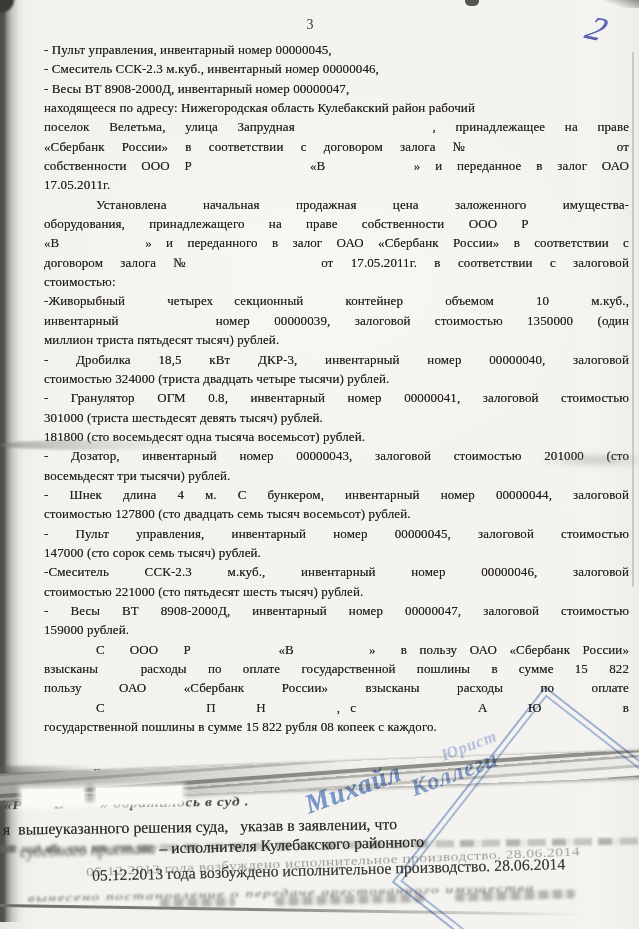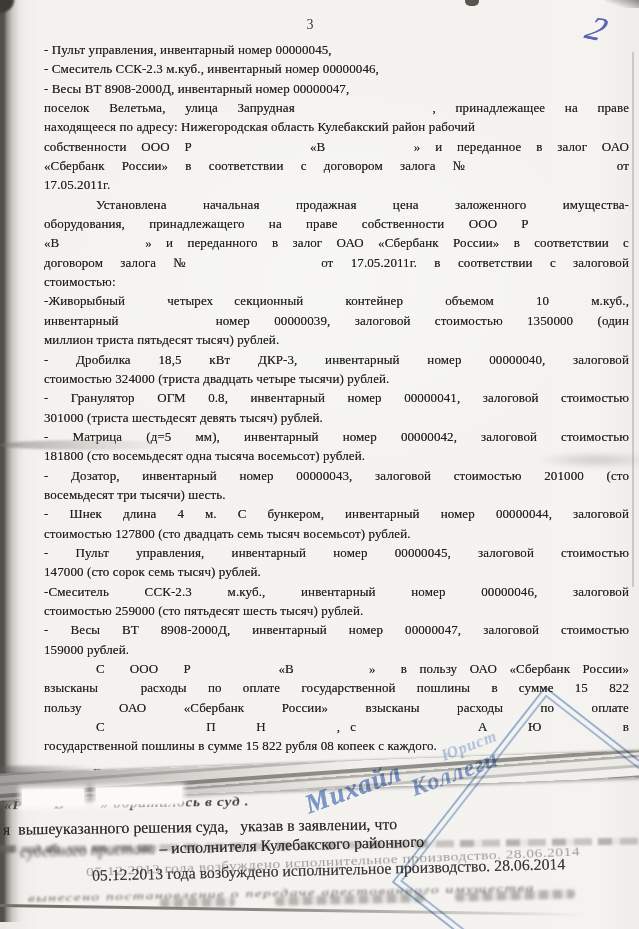--- a/index.html
+++ b/index.html
@@ -109,47 +109,46 @@
   <div class="corner-tr"></div>
   <div class="edge-right"></div>
 
   <div class="page-number">3</div>
   <div class="handwritten">2</div>
 
   <div class="body">
       <div class="bl">- Пульт управления, инвентарный номер 00000045,</div>
       <div class="bl">- Смеситель ССК-2.3 м.куб., инвентарный номер 00000046,</div>
       <div class="bl">- Весы ВТ 8908-2000Д, инвентарный номер 00000047,</div>
+      <div class="bl">находящееся по адресу: Нижегородская область Кулебакский район рабочий</div>
       <div class="bl j">поселок Велетьма, улица Запрудная&nbsp;&nbsp;&nbsp;&nbsp;&nbsp;&nbsp;&nbsp;, принадлежащее на праве</div>
-      <div class="bl">находящееся по адресу: Нижегородская область Кулебакский район рабочий</div>
+      <div class="bl j">«Сбербанк России» в соответствии с договором залога №&nbsp;&nbsp;&nbsp;&nbsp;&nbsp;&nbsp;&nbsp;&nbsp;от</div>
       <div class="bl j">собственности ООО Р&nbsp;&nbsp;&nbsp;&nbsp;&nbsp;&nbsp;&nbsp;&nbsp;«В&nbsp;&nbsp;&nbsp;&nbsp;&nbsp;&nbsp;» и переданное в залог ОАО</div>
-      <div class="bl j">«Сбербанк России» в соответствии с договором залога №&nbsp;&nbsp;&nbsp;&nbsp;&nbsp;&nbsp;&nbsp;&nbsp;от</div>
       <div class="bl">17.05.2011г.</div>
       <div class="bl j in">Установлена начальная продажная цена заложенного имущества-</div>
       <div class="bl j">оборудования, принадлежащего на праве собственности ООО Р&nbsp;&nbsp;&nbsp;&nbsp;&nbsp;</div>
       <div class="bl j">«В&nbsp;&nbsp;&nbsp;&nbsp;&nbsp;&nbsp;» и переданного в залог ОАО «Сбербанк России» в соответствии с</div>
       <div class="bl j">договором залога №&nbsp;&nbsp;&nbsp;&nbsp;&nbsp;&nbsp;&nbsp;от 17.05.2011г. в соответствии с залоговой</div>
       <div class="bl">стоимостью:</div>
       <div class="bl j">-Живорыбный&nbsp; четырех секционный&nbsp; контейнер&nbsp; объемом&nbsp; 10&nbsp; м.куб.,</div>
       <div class="bl j">инвентарный&nbsp;&nbsp;&nbsp;&nbsp;номер 00000039, залоговой стоимостью 1350000 (один</div>
       <div class="bl">миллион триста пятьдесят тысяч) рублей.</div>
       <div class="bl j">- Дробилка 18,5 кВт ДКР-3, инвентарный номер 00000040, залоговой</div>
       <div class="bl">стоимостью 324000 (триста двадцать четыре тысячи) рублей.</div>
       <div class="bl j">- Гранулятор ОГМ 0.8, инвентарный номер 00000041, залоговой стоимостью</div>
       <div class="bl">301000 (триста шестьдесят девять тысяч) рублей.</div>
-      <div class="bl j">- Матрица (д=5 мм), инвентарный номер 00000042, залоговой стоимостью</div>
       <div class="bl">181800 (сто восемьдесят одна тысяча восемьсот) рублей.</div>
       <div class="bl j">- Дозатор, инвентарный номер 00000043, залоговой стоимостью 201000 (сто</div>
-      <div class="bl">восемьдесят три тысячи) шесть.</div>
+      <div class="bl">восемьдесят три тысячи) рублей.</div>
       <div class="bl j">- Шнек длина 4 м. С бункером, инвентарный номер 00000044, залоговой</div>
       <div class="bl">стоимостью 127800 (сто двадцать семь тысяч восемьсот) рублей.</div>
       <div class="bl j">- Пульт управления, инвентарный номер 00000045, залоговой стоимостью</div>
       <div class="bl">147000 (сто сорок семь тысяч) рублей.</div>
       <div class="bl j">-Смеситель ССК-2.3 м.куб., инвентарный номер 00000046, залоговой</div>
-      <div class="bl">стоимостью 259000 (сто пятьдесят шесть тысяч) рублей.</div>
+      <div class="bl">стоимостью 221000 (сто пятьдесят шесть тысяч) рублей.</div>
       <div class="bl j">- Весы ВТ 8908-2000Д, инвентарный номер 00000047, залоговой стоимостью</div>
       <div class="bl">159000 рублей.</div>
       <div class="bl j in">С&nbsp;&nbsp;ООО&nbsp;&nbsp;Р&nbsp;&nbsp;&nbsp;&nbsp;&nbsp;&nbsp;&nbsp;«В&nbsp;&nbsp;&nbsp;&nbsp;&nbsp;&nbsp;»&nbsp;&nbsp;в пользу ОАО «Сбербанк России»</div>
       <div class="bl j">взысканы&nbsp;&nbsp;расходы по оплате государственной пошлины в сумме 15 822</div>
       <div class="bl j">пользу&nbsp;&nbsp;ОАО&nbsp;&nbsp;«Сбербанк&nbsp;&nbsp;России»&nbsp;&nbsp;взысканы&nbsp;&nbsp;расходы&nbsp;&nbsp;по&nbsp;&nbsp;оплате</div>
       <div class="bl j in">С&nbsp;&nbsp;&nbsp;&nbsp;&nbsp;&nbsp;&nbsp;&nbsp;&nbsp;&nbsp;П&nbsp;&nbsp;&nbsp;&nbsp;Н&nbsp;&nbsp;&nbsp;&nbsp;&nbsp;&nbsp;&nbsp;,&nbsp;с&nbsp;&nbsp;&nbsp;&nbsp;&nbsp;&nbsp;&nbsp;&nbsp;&nbsp;&nbsp;&nbsp;&nbsp;А&nbsp;&nbsp;&nbsp;&nbsp;Ю&nbsp;&nbsp;&nbsp;&nbsp;&nbsp;&nbsp;&nbsp;&nbsp;в</div>
       <div class="bl">государственной пошлины в сумме 15 822 рубля 08 копеек с каждого.</div>
     </div>
 
   <div class="art art-streak-left"></div>

